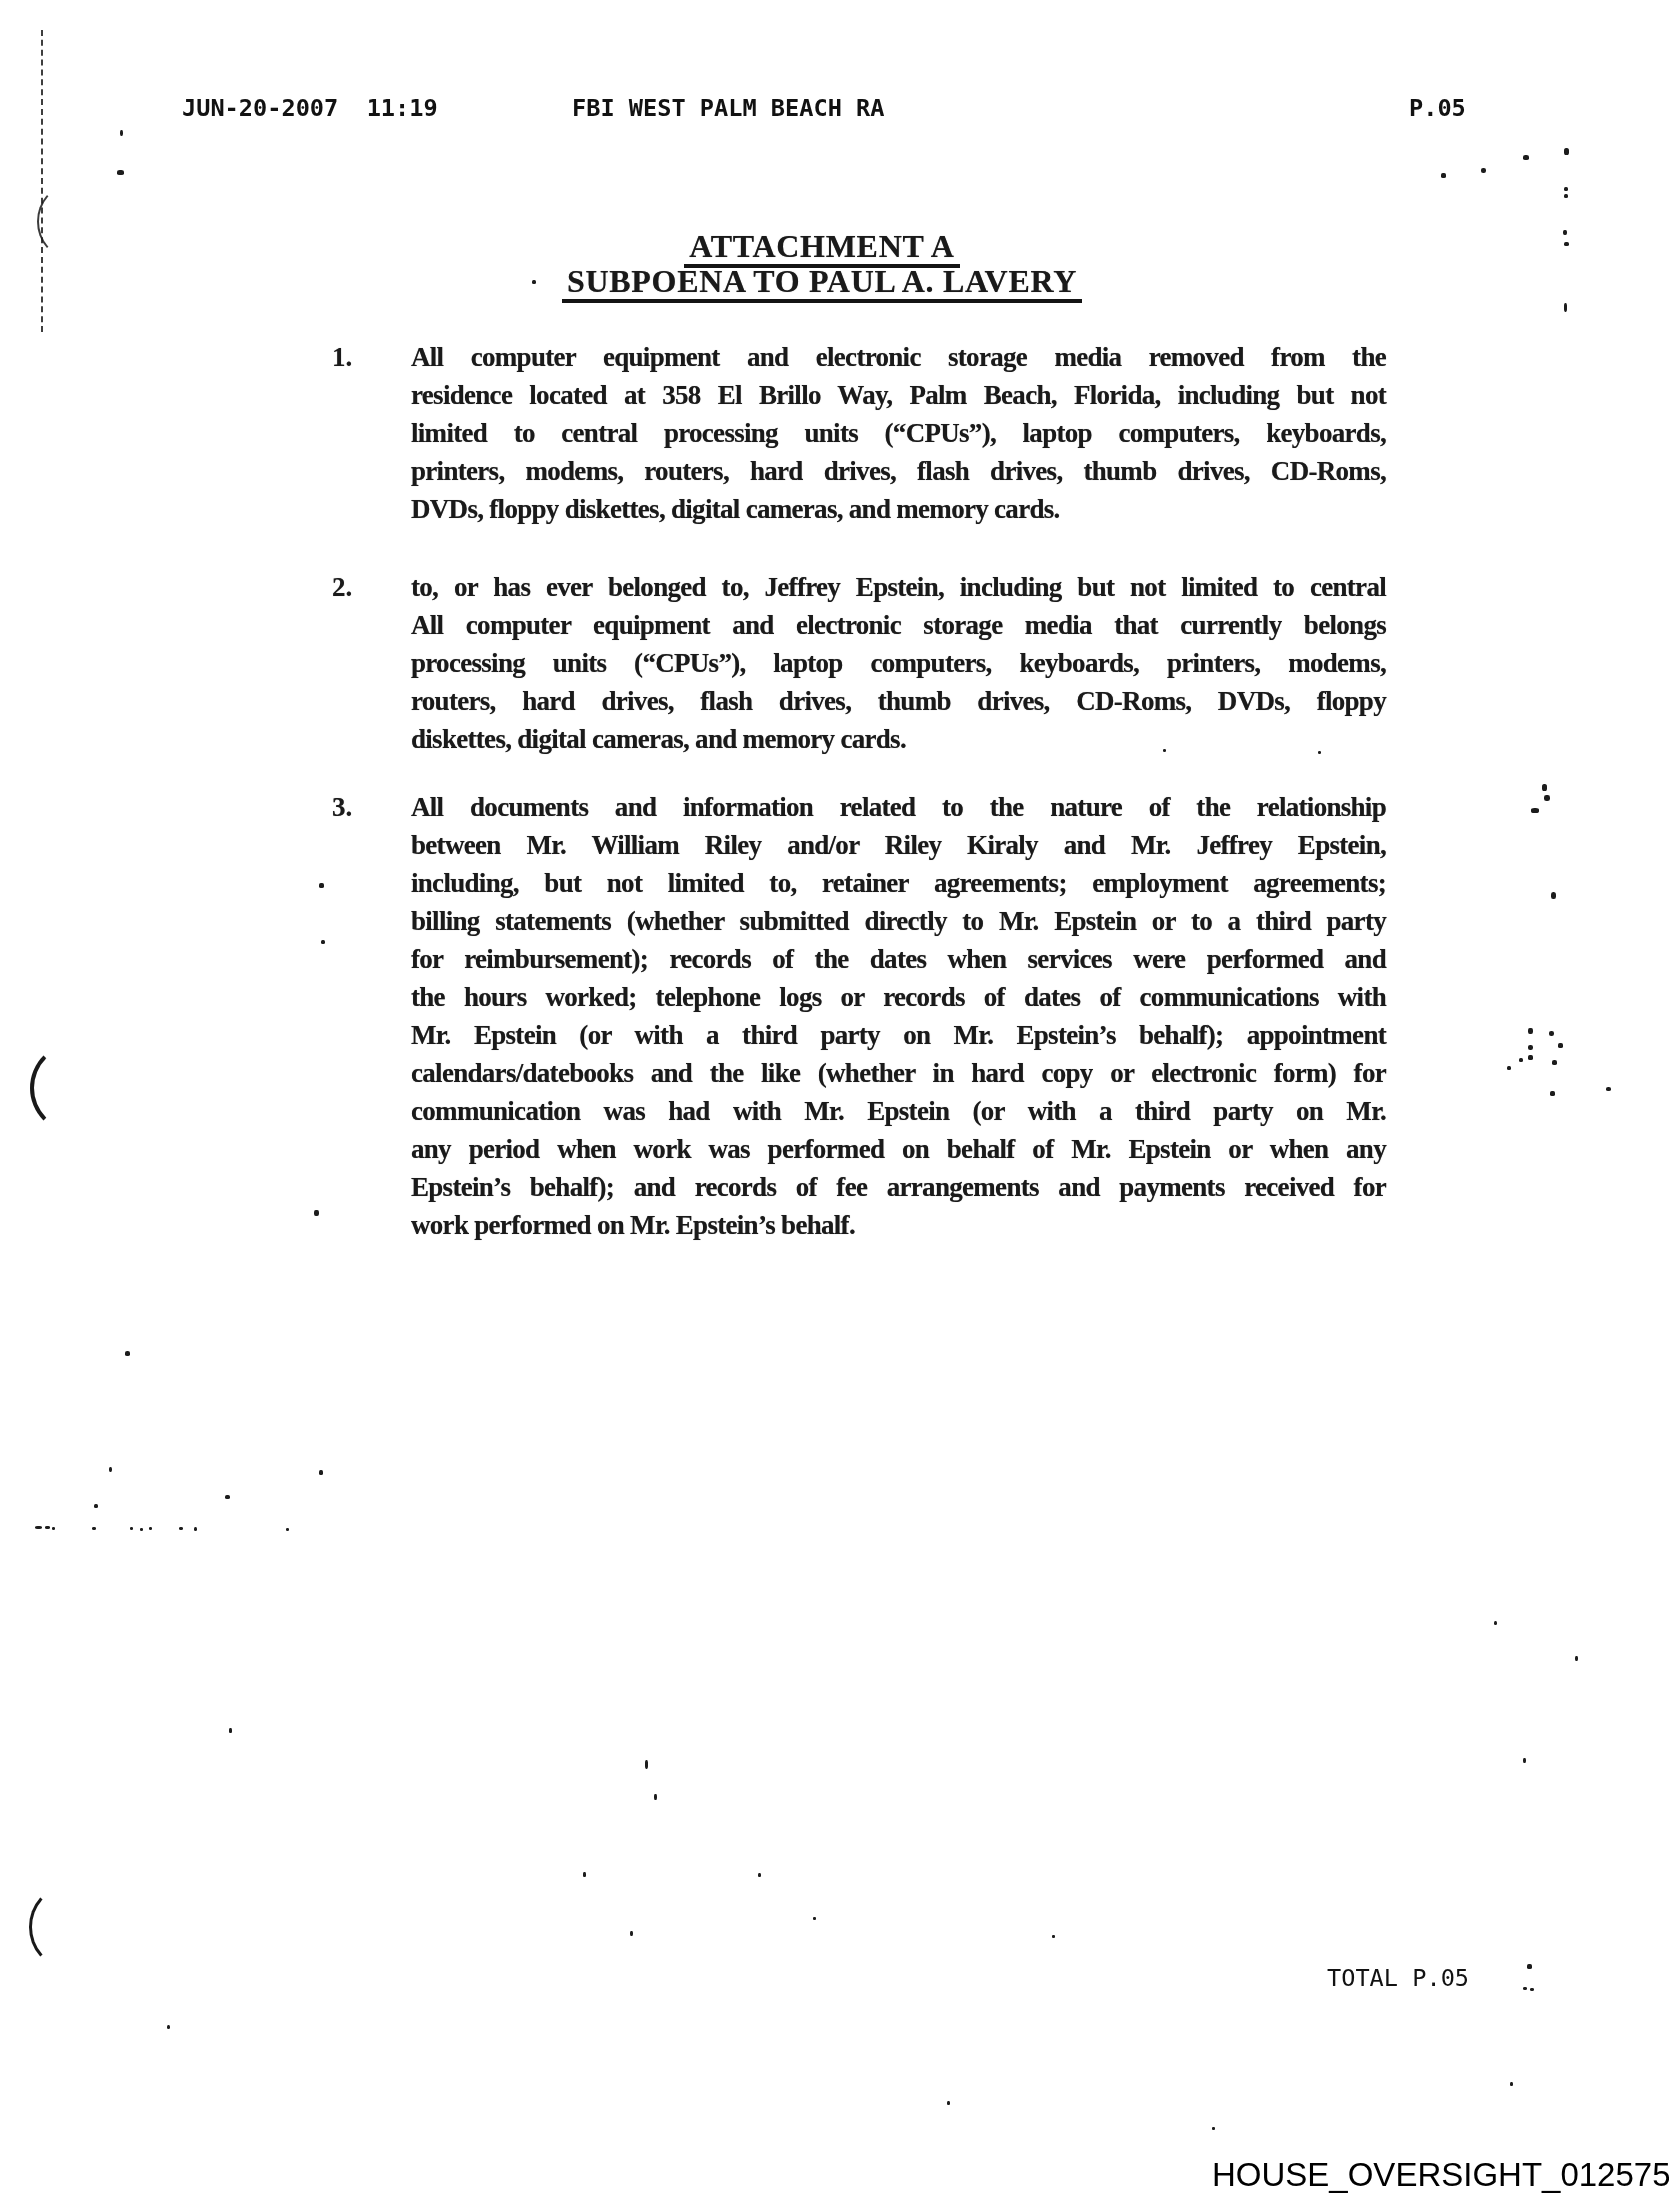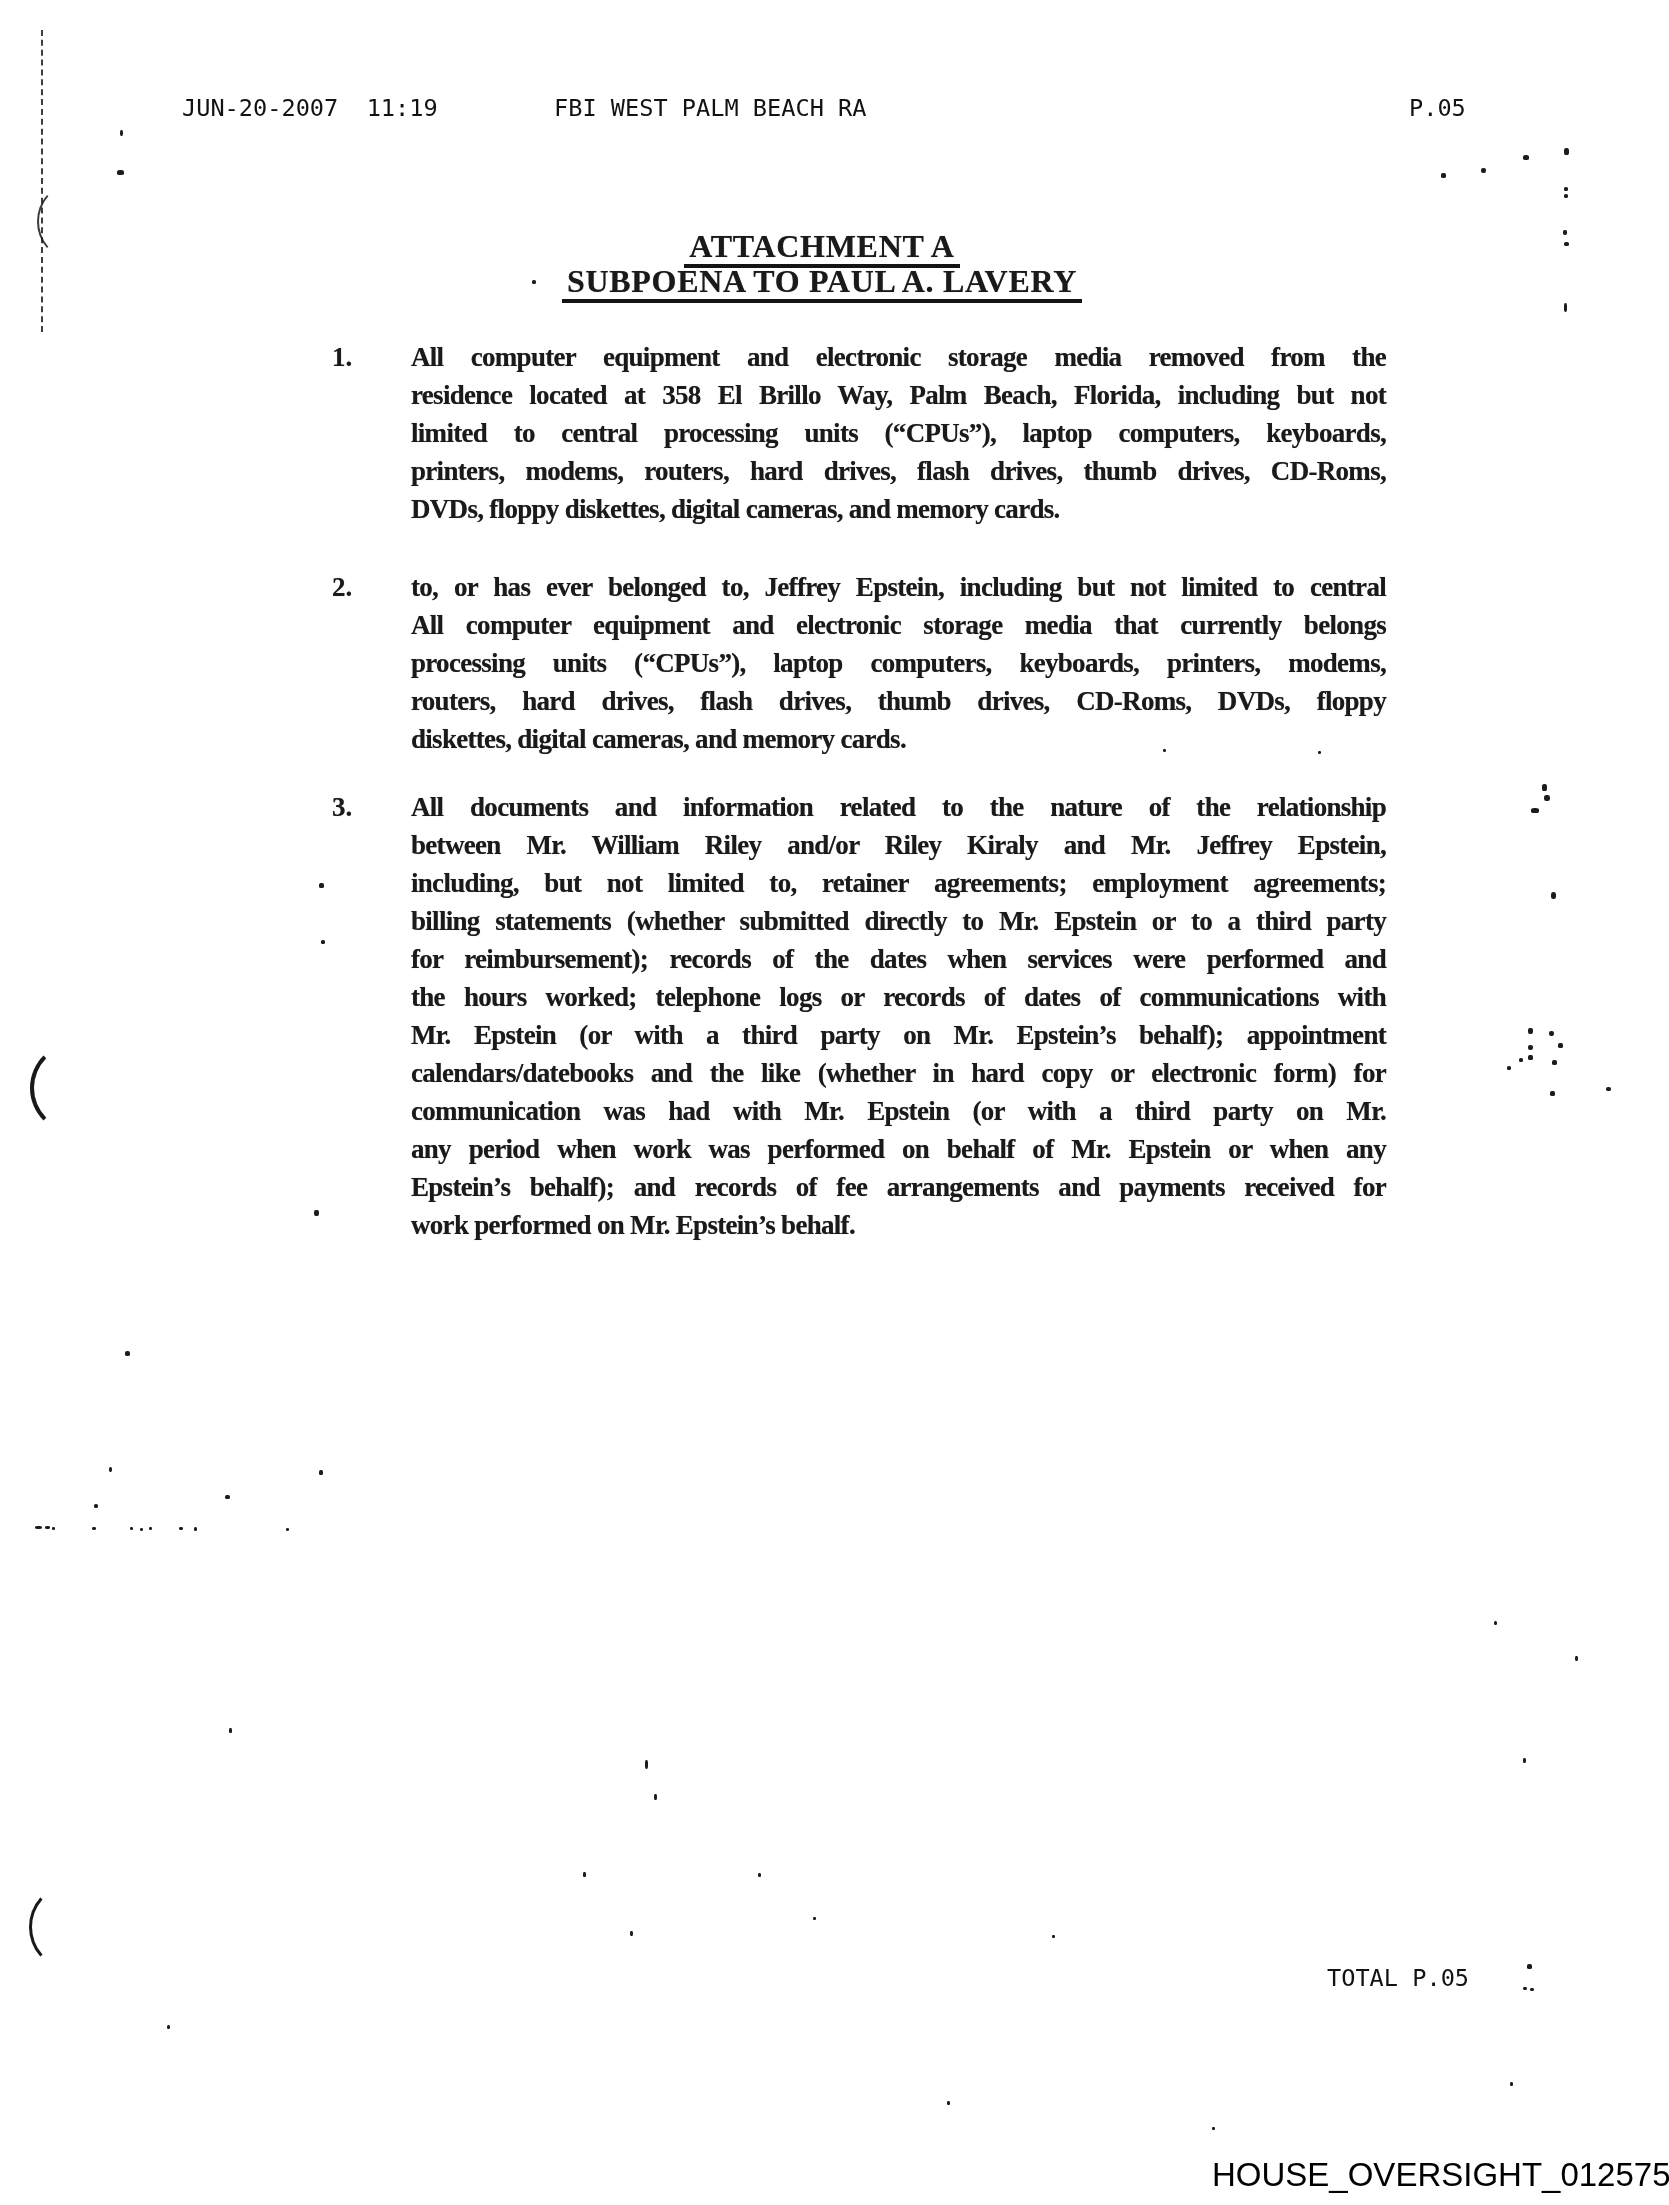--- a/index.html
+++ b/index.html
@@ -5,24 +5,24 @@
   html,body { margin:0; padding:0; background:#888; }
   .page {
     position:relative; width:1669px; height:2205px;
     background:#ffffff; overflow:hidden; margin:0 auto;
     font-family:"Liberation Serif", serif; color:#1a1a1a;
   }
   
   .fax-hdr {
     position:absolute; top:94px;
     font-family:"DejaVu Sans Mono", monospace;
-    font-size:23.6px; color:#121212; white-space:pre;
+    font-size:23.6px; color:#121212; white-space:pre;font-weight:bold;
   }
   .hdr-ts { left:182px; }
-  .hdr-st { left:554px;text-align:center; }
+  .hdr-st { left:572px;text-align:center; }
   .hdr-pg { left:1409px; }
   .fax-footer {
     position:absolute; left:1327px; top:1964px;
     font-family:"DejaVu Sans Mono", monospace;
     font-size:23.6px; color:#121212; white-space:pre;
   }
   
   .title { position:absolute; top:229px; left:344px; width:956px; text-align:center; }
   .title-line { height:35px; }
   .title-line span {

